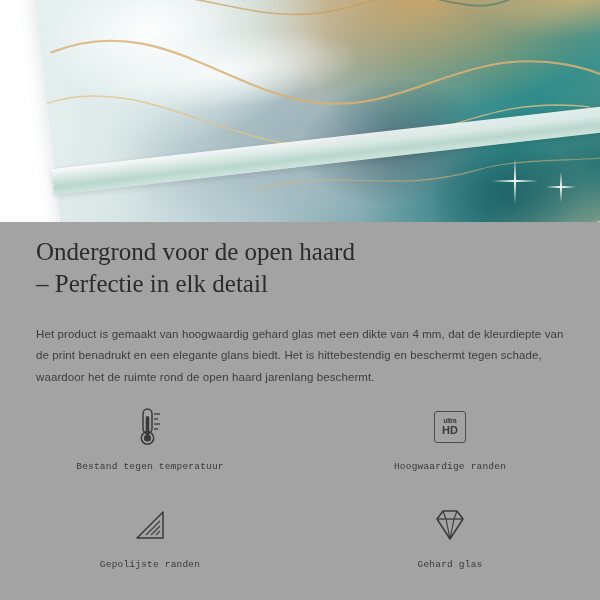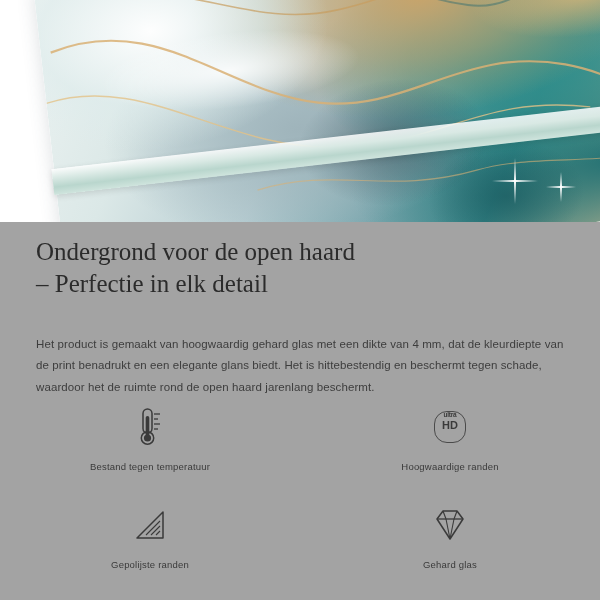--- a/index.html
+++ b/index.html
@@ -115,21 +115,21 @@
   .headline {
     font-family: "Liberation Serif", serif;
     font-size: 25px;
     line-height: 1.28;
     color: #2b2b2b;
     margin: 14px 0 0 36px;
     width: 480px;
     font-weight: 400;
   }
   .body-copy {
-    margin: 34px 0 0 36px;
+    margin: 24px 0 0 36px;
     width: 528px;
     font-size: 11.5px;
     line-height: 1.85;
     color: #3d3d3d;
     letter-spacing: 0.1px;
   }
 
   
   .features {
     position: absolute;
@@ -154,31 +154,33 @@
     display: flex;
     align-items: center;
     justify-content: center;
   }
   .feature-label {
     margin-top: 11px;
     font-size: 9.5px;
     color: #3a3a3a;
     text-align: center;
     letter-spacing: 0.2px;
+    font-family: Liberation Mono, monospace;
   }
   .row2 { margin-top: 24px; }
 
   .ultrahd-box {
     width: 30px;
     height: 30px;
     border: 1.6px solid #4a4a4a;
-    border-radius: 13px;
+    border-radius: 3px;
     display: flex;
     flex-direction: column;
     align-items: center;
+    justify-content: center;
     line-height: 1;
   }
   .ultrahd-box .u1 { font-size: 6.5px; font-weight: bold; color: #3a3a3a; letter-spacing: -0.2px;}
   .ultrahd-box .u2 { font-size: 11px; font-weight: bold; color: #3a3a3a; margin-top: 1px;}
 </style>
 </head>
 <body>
 
 <div class="page">
 

